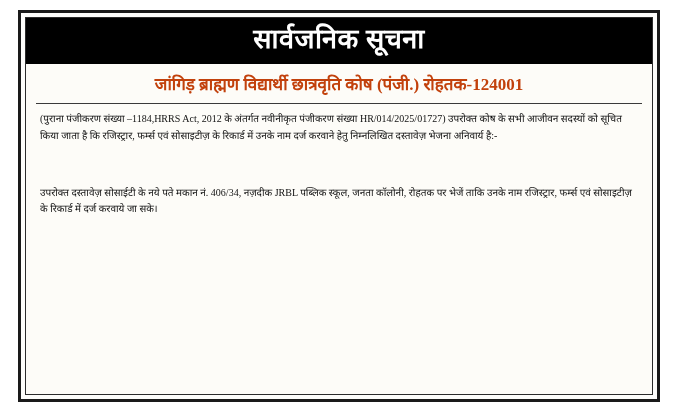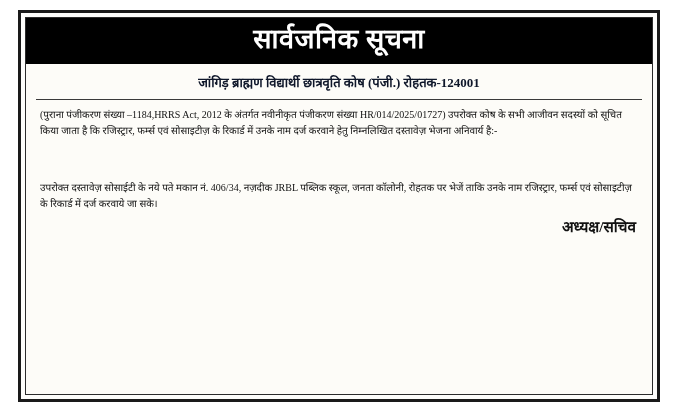--- a/index.html
+++ b/index.html
@@ -49,23 +49,23 @@
     padding: 6px 4px 9px 4px;
     font-family: "Liberation Serif", serif;
     font-size: 27px;
     font-weight: bold;
     letter-spacing: 0.5px;
     line-height: 1.15;
   }
   .org-line {
     text-align: center;
     font-family: "Liberation Serif", serif;
-    font-size: 13px;
+    font-size: 17px;
     font-weight: bold;
-    color: #0f172a;
+    color: #c2410c;
     padding: 11px 10px 6px 10px;
     line-height: 1.2;
   }
   .rule {
     height: 1px;
     background: #3a3a3a;
     margin: 2px 10px 0 10px;
   }
   .body-text {
     padding: 7px 14px 0 14px;
@@ -109,20 +109,17 @@
 
       <div class="org-line">जांगिड़ ब्राह्मण विद्यार्थी छात्रवृति कोष (पंजी.) रोहतक-124001</div>
 
       <div class="rule"></div>
 
       <div class="body-text">
         <p class="para">(पुराना पंजीकरण संख्या –1184,HRRS Act, 2012 के अंतर्गत नवीनीकृत पंजीकरण संख्या HR/014/2025/01727) उपरोक्त कोष के सभी आजीवन सदस्यों को सूचित किया जाता है कि रजिस्ट्रार, फर्म्स एवं सोसाइटीज़ के रिकार्ड में उनके नाम दर्ज करवाने हेतु निम्नलिखित दस्तावेज़ भेजना अनिवार्य है:-</p>
         <p class="para tight">उपरोक्त दस्तावेज़ सोसाईटी के नये पते मकान नं. 406/34, नज़दीक JRBL  पब्लिक स्कूल, जनता कॉलोनी, रोहतक पर भेजें ताकि उनके नाम रजिस्ट्रार, फर्म्स एवं सोसाइटीज़ के रिकार्ड में दर्ज करवाये जा सके।</p>
       </div>
 
-      <div class="signature-row">
-        <span class="sig-inner">अध्यक्ष/सचिव</span>
-      </div>
 
       <div class="bottom-spacer"></div>
     </div>
   </div>
 </div>
 
 </body></html>

